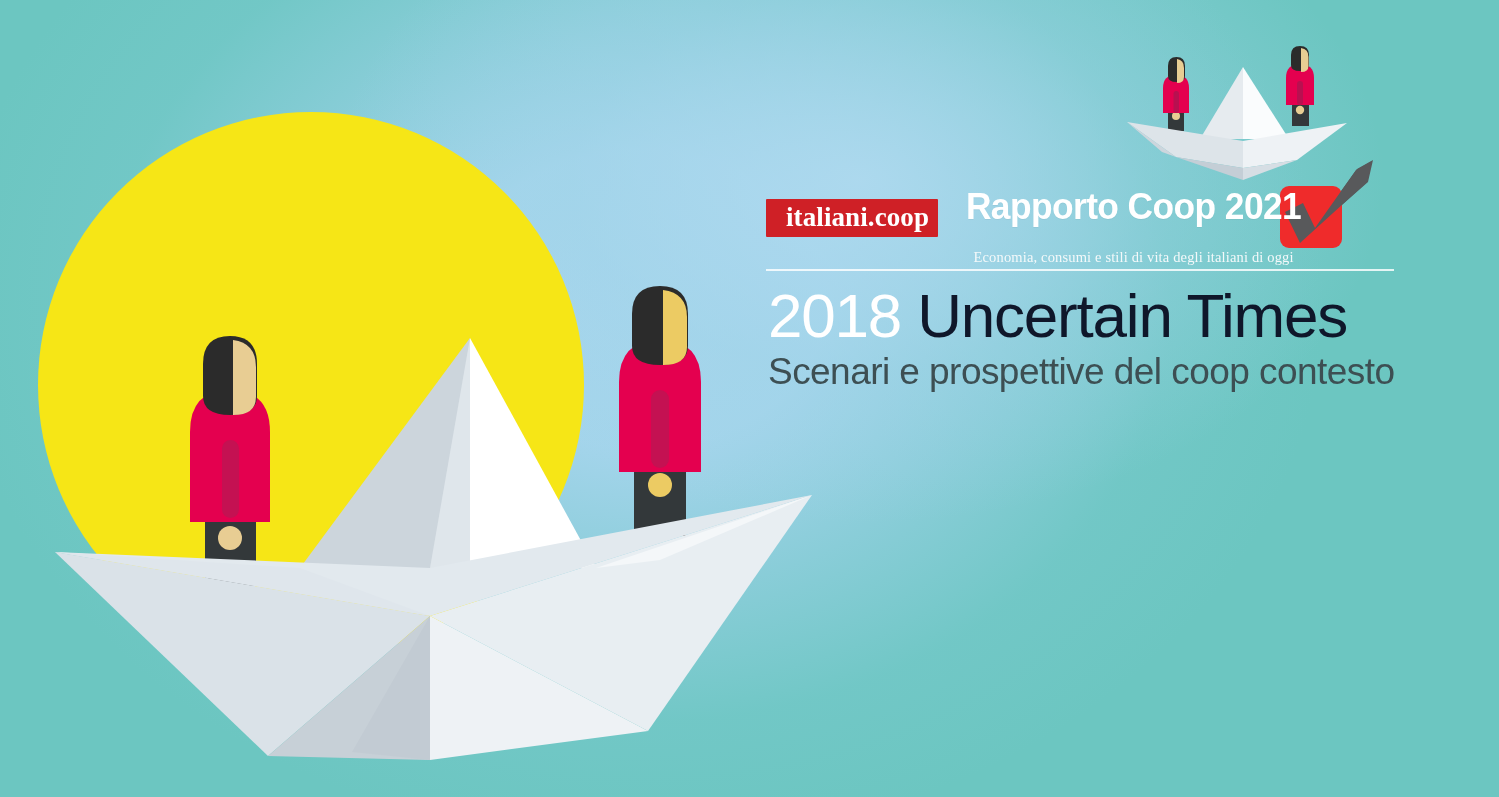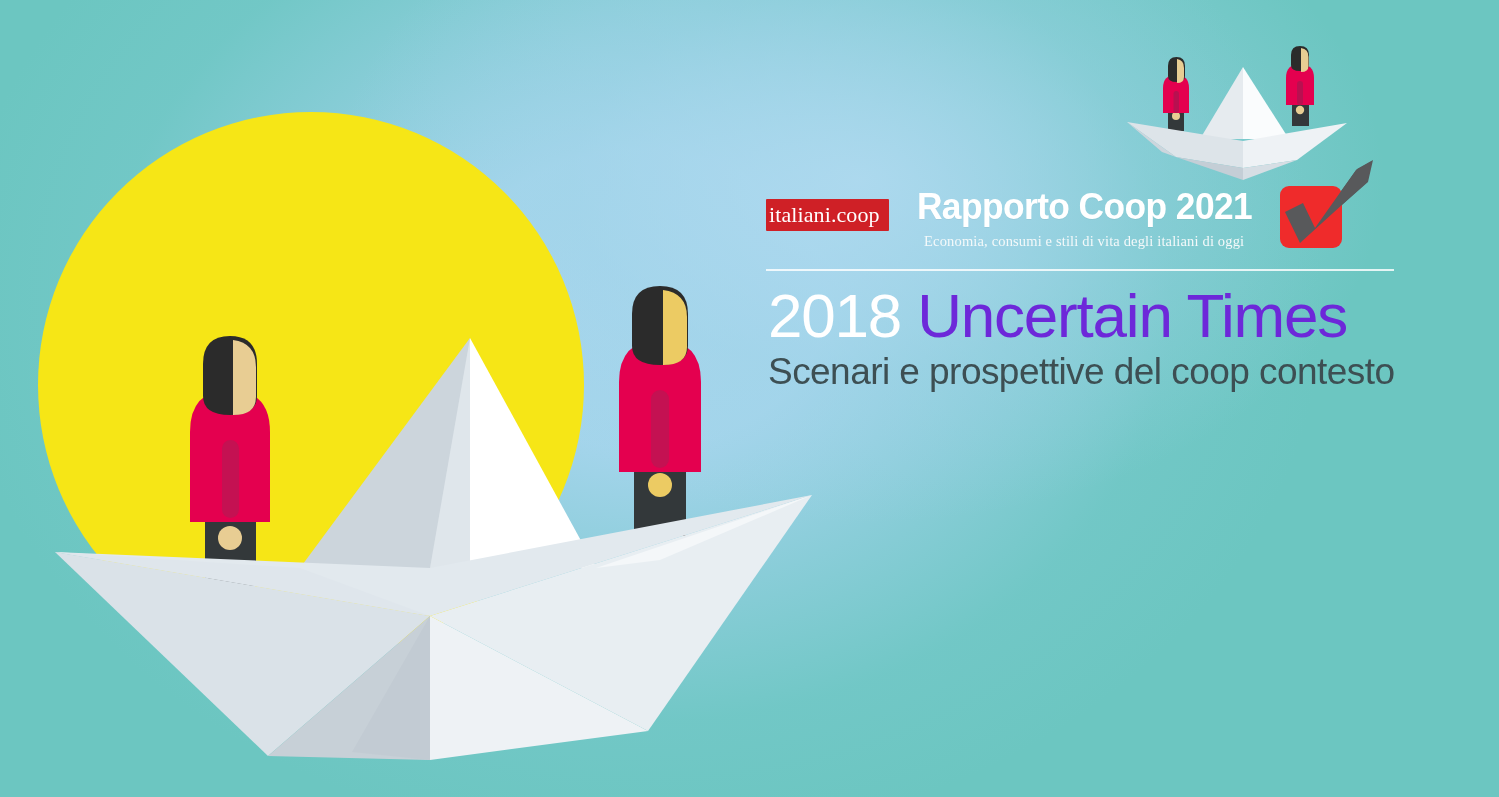--- a/index.html
+++ b/index.html
@@ -65,24 +65,24 @@
   .logo-row {
     display:flex;
     align-items:flex-start;
     gap:20px;
     height:78px;
   }
   .badge {
     background:#cf2026;
     color:#ffffff;
     font-family:"Liberation Serif", serif;
-    font-weight:400;
-    font-size:22px;
+    font-weight:700;
+    font-size:27px;
     letter-spacing:0.1px;
-    padding:4px 9px 5px 3px;
+    padding:4px 9px 5px 20px;
     line-height:1.06;
     margin-top:13px;
     border-radius:1px;
     white-space:nowrap;
   }
   .titleblock {
     display:flex;
     flex-direction:column;
     align-items:center;
     margin-top:2px;
@@ -98,40 +98,40 @@
     transform-origin:center;
     white-space:nowrap;
     text-shadow:0 1px 0 rgba(0,0,0,0.04);
   }
   .economia {
     color:#f4f9fa;
     font-family:"Liberation Serif", serif;
     font-size:14.5px;
     letter-spacing:0.15px;
     line-height:1.1;
-    margin-top:8px;
+    margin-top:24px;
     white-space:nowrap;
   }
   .rule {
     position:absolute;
     left:766px; top:269px;
     width:628px; height:2px;
     background:rgba(255,255,255,0.82);
   }
   .maintitle {
     position:absolute;
     left:768px; top:283px;
     font-size:62px;
     font-weight:400;
     letter-spacing:-1.2px;
     line-height:1.06;
     white-space:nowrap;
   }
   .maintitle .year { color:#ffffff; }
-  .maintitle .uncertain { color:#6d28d9; }
+  .maintitle .uncertain { color:#0f172a; }
   .subtitle {
     position:absolute;
     left:768px; top:352px;
     font-size:37px;
     font-weight:400;
     color:#3d4f53;
     letter-spacing:-0.55px;
     line-height:1.1;
     white-space:nowrap;
   }

